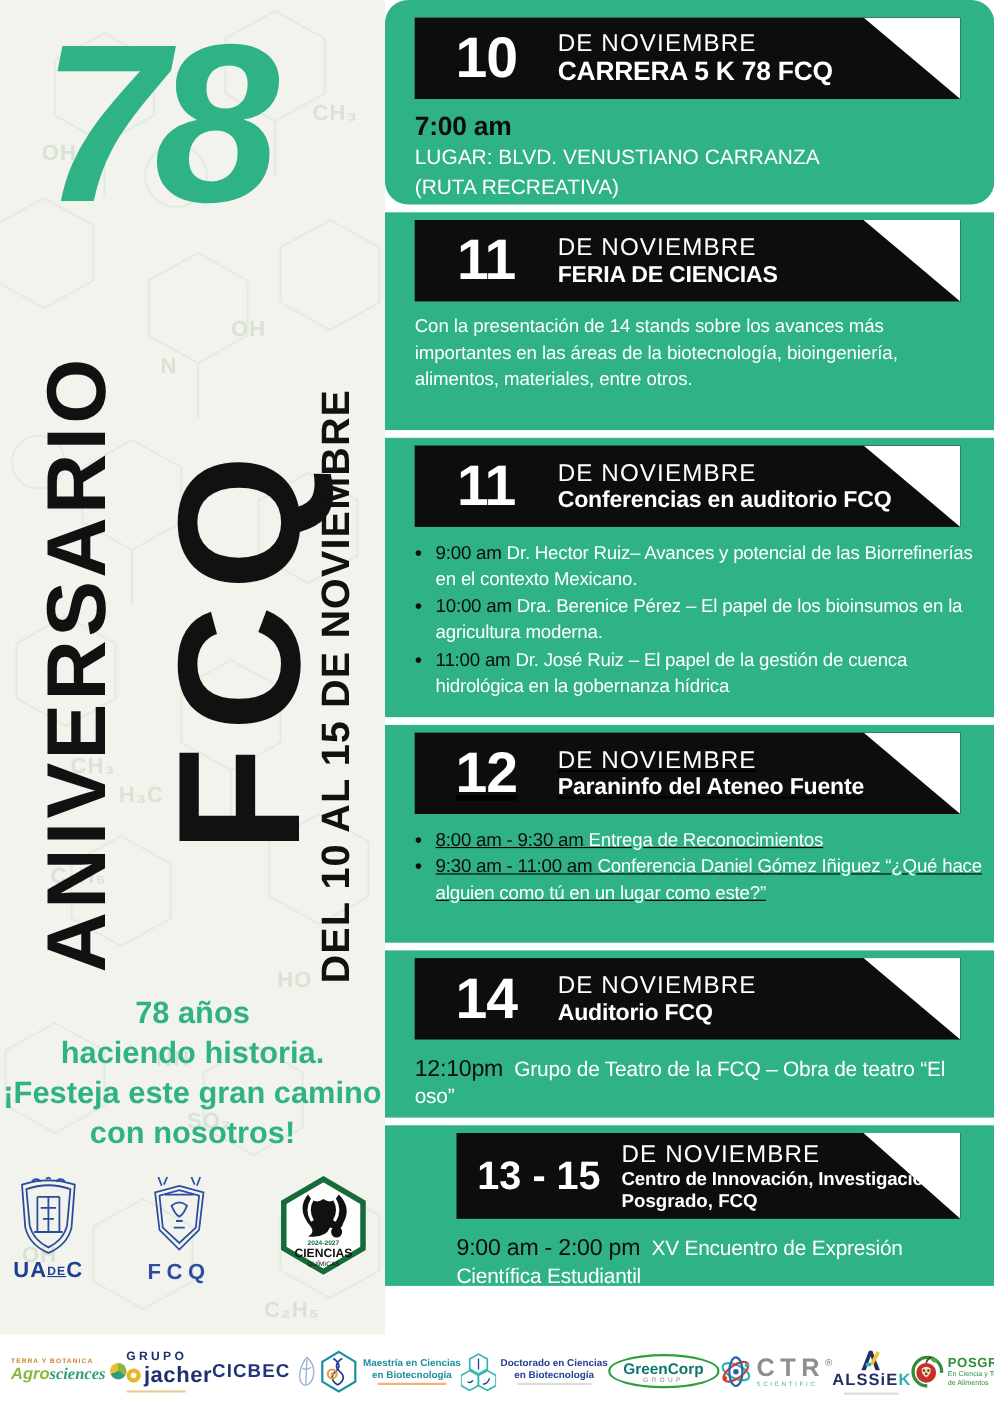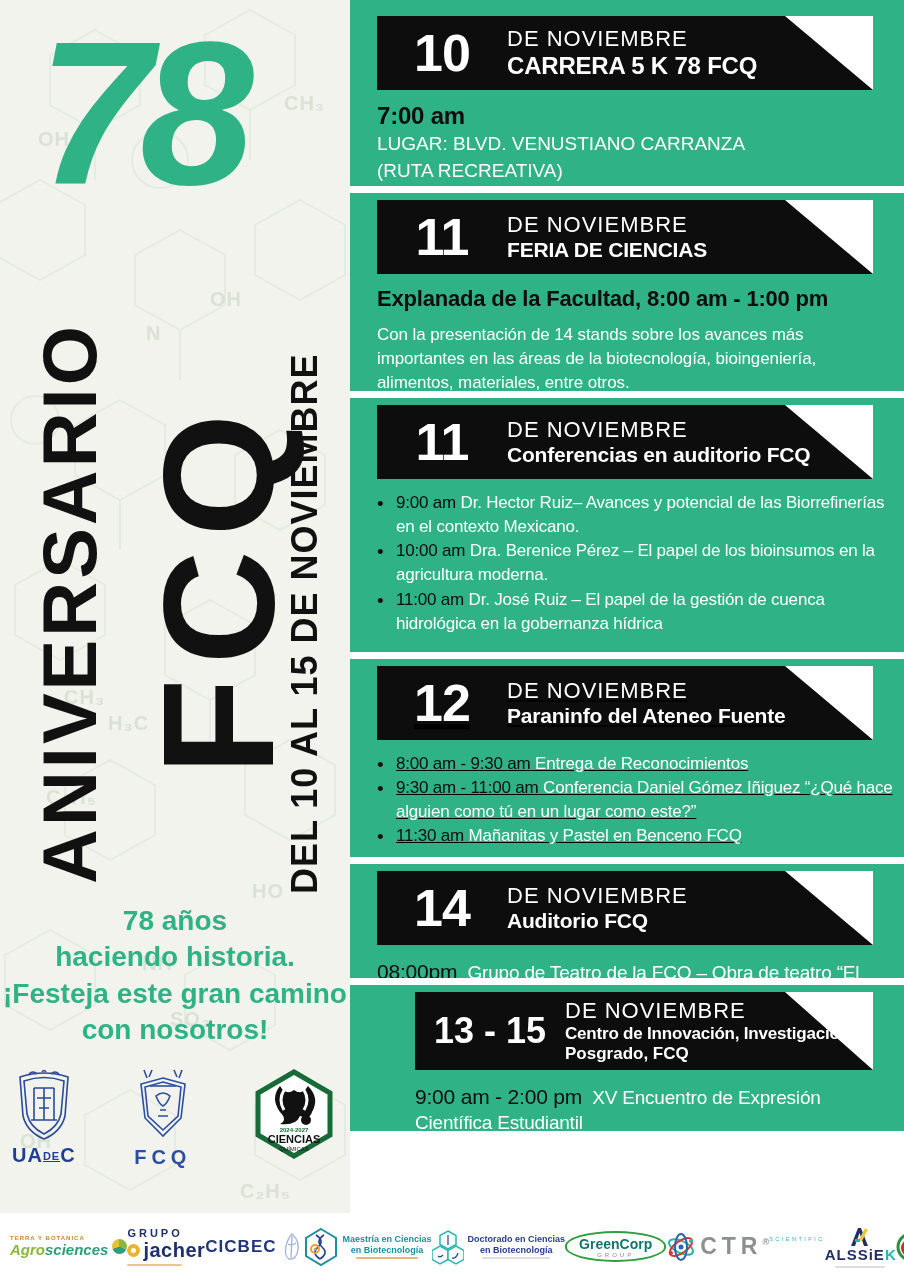--- a/index.html
+++ b/index.html
@@ -22,21 +22,21 @@
 
   .uni-logos { position:absolute; top:1068px; left:0; width:350px; display:flex; justify-content:space-between; align-items:flex-start; padding:0 12px; z-index:2; }
   .uni-logo { display:flex; flex-direction:column; align-items:center; }
   .uadec-caption { margin-top:2px; color:#1d3f94; font-weight:bold; font-size:20px; letter-spacing:1px; }
   .uadec-caption .small-de { font-size:11px; text-decoration:underline; vertical-align:2px; }
   .fcq-caption { margin-top:4px; color:#2b4ea0; font-weight:bold; font-size:20px; letter-spacing:5px; }
 
   
   .right-col { position:absolute; left:350px; top:0; width:554px; height:1213px; background:#ffffff; }
   .event-card { background:#2eb286; margin-bottom:7px; overflow:hidden; }
-  .c1{height:186px;} .c2{height:198px;} .c3{height:254px;} .c4{height:198px;text-decoration:underline;} .c5{height:114px;} .c6{height:146px;padding-left:38px;}
+  .c1{height:186px;border-radius:21px;} .c2{height:198px;} .c3{height:254px;} .c4{height:198px;text-decoration:underline;} .c5{height:152px;} .c6{height:146px;padding-left:38px;}
 
   .banner { position:relative; background:#0d0d0d; height:74px; margin:7px 31px 0 27px; display:flex; align-items:center; }
   .c1 .banner{ margin-top:16px; }
   .c6 .banner{ height:78px; }
   .banner .date { width:130px; text-align:center; color:#ffffff; font-weight:bold; font-size:52px; letter-spacing:-1px; flex:none; }
   .c6 .banner .date { font-size:36px; width:150px; letter-spacing:0; }
   .btexts { display:flex; flex-direction:column; z-index:1; }
   .month { color:#ffffff; font-size:22px; letter-spacing:1px; }
   .btitle { color:#ffffff; font-weight:bold; font-size:21px; letter-spacing:-0.2px; }
   .c1 .btitle { font-size:24px; }
@@ -56,41 +56,41 @@
   .sched { margin:13px 8px 0 27px; font-size:19px; line-height:1.3; color:#ffffff; letter-spacing:-0.2px; }
   .sched .stime { color:#0d0d0d; font-size:21px; }
 
   
   .footer { position:absolute; left:0; top:1213px; width:904px; height:67px; background:#ffffff; display:flex; align-items:center; justify-content:space-between; padding:0 10px; }
   .flogo { display:flex; align-items:center; gap:4px; flex:none; }
   .fcol { display:flex; flex-direction:column; align-items:center; }
 
   .ag-top { font-size:6px; font-weight:bold; letter-spacing:1px; color:#c9862a; }
   .ag-name { font-style:italic; font-weight:bold; font-size:15px; }
-  .ag-a { color:#8cb73f; } .ag-b { color:#2e9e7a; }
+  .ag-a { color:#8cb73f; } .ag-b { color:#2e9e7a;font-family:Liberation Serif, serif; }
   .ball { width:15px; height:15px; border-radius:50%; background:conic-gradient(#8cb73f 0 120deg,#2e9e7a 120deg 250deg,#e8c22e 250deg 360deg); }
 
   .jh-top { font-size:11px; font-weight:bold; letter-spacing:3px; color:#1d2f6e; }
   .jh-row { display:flex; align-items:center; gap:3px; }
   .jh-ring { width:13px; height:13px; border:4px solid #e8b62e; border-radius:50%; }
   .jh-name { color:#1d2f6e; font-size:20px; font-weight:bold; letter-spacing:0.5px; }
   .microbar { display:block; height:2px; background:#ddd; width:70%; margin-top:2px; border-radius:1px; }
   .microbar.gold { background:#e8c98a; }
   .microbar.orange { background:#f0b27a; }
 
   .cicbec-name { color:#23357a; font-weight:bold; font-size:17px; letter-spacing:1px; }
 
   .prog-text { font-size:9px; font-weight:bold; line-height:1.15; text-align:center; }
   .prog-teal { color:#1d8fa0; } .prog-navy { color:#25408f; }
 
   .gc-oval { border:2px solid #2e9e3e; border-radius:50% / 48%; padding:3px 12px 2px; display:flex; flex-direction:column; align-items:center; }
   .gc-name { color:#0f766e; font-weight:bold; font-size:14px; }
   .gc-sub { color:#8a8a8a; font-size:6px; letter-spacing:3px; }
 
-  .ctr-col { display:flex; flex-direction:row; align-items:flex-start; }
+  .ctr-col { display:flex; flex-direction:column; align-items:flex-start; }
   .ctr-name { color:#8d9091; font-weight:bold; font-size:23px; letter-spacing:5px; line-height:1; }
   .ctr-reg { font-size:9px; vertical-align:9px; letter-spacing:0; }
   .ctr-sub { color:#2ab7b0; font-size:5.5px; letter-spacing:2.5px; margin-top:1px; }
 
   .al-name1 { color:#232f63; font-weight:bold; font-size:15px; letter-spacing:1px; }
   .al-name2 { color:#2bb3b0; font-weight:bold; font-size:15px; }
 
   .pg-name { color:#2f8f3a; font-weight:bold; font-size:12px; letter-spacing:0.5px; }
   .pg-sub { color:#2f8f3a; font-size:6.5px; line-height:1.2; }
 </style>
@@ -206,21 +206,20 @@
 
     <div class="event-card c2">
       <div class="banner">
         <div class="date">11</div>
         <div class="btexts">
           <div class="month">DE NOVIEMBRE</div>
           <div class="btitle">FERIA DE CIENCIAS</div>
         </div>
         <div class="notch"></div>
       </div>
-      <div class="heading">Explanada de la Facultad, 8:00 am - 1:00 pm</div>
       <div class="para">Con la presentación de 14 stands sobre los avances más importantes en las áreas de la biotecnología, bioingeniería, alimentos, materiales, entre otros.</div>
     </div>
 
     <div class="event-card c3">
       <div class="banner">
         <div class="date">11</div>
         <div class="btexts">
           <div class="month">DE NOVIEMBRE</div>
           <div class="btitle">Conferencias en auditorio FCQ</div>
         </div>
@@ -238,34 +237,33 @@
         <div class="date">12</div>
         <div class="btexts">
           <div class="month">DE NOVIEMBRE</div>
           <div class="btitle">Paraninfo del Ateneo Fuente</div>
         </div>
         <div class="notch"></div>
       </div>
       <ul class="bullets">
         <li><span class="time">8:00 am - 9:30 am</span> <span>Entrega de Reconocimientos</span></li>
         <li><span class="time">9:30 am - 11:00 am</span> <span>Conferencia Daniel Gómez Iñiguez “¿Qué hace alguien como tú en un lugar como este?”</span></li>
-        <li><span class="time">11:30 am</span> <span>Mañanitas y Pastel en Benceno FCQ</span></li>
       </ul>
     </div>
 
     <div class="event-card c5">
       <div class="banner">
         <div class="date">14</div>
         <div class="btexts">
           <div class="month">DE NOVIEMBRE</div>
           <div class="btitle">Auditorio FCQ</div>
         </div>
         <div class="notch"></div>
       </div>
-      <div class="sched"><span class="stime">08:00pm</span>&nbsp; <span>Grupo de Teatro de la FCQ – Obra de teatro “El oso”</span></div>
+      <div class="sched"><span class="stime">12:10pm</span>&nbsp; <span>Grupo de Teatro de la FCQ – Obra de teatro “El oso”</span></div>
     </div>
 
     <div class="event-card c6">
       <div class="banner">
         <div class="date">13 - 15</div>
         <div class="btexts">
           <div class="month">DE NOVIEMBRE</div>
           <div class="btitle">Centro de Innovación, Investigación y</div>
           <div class="btitle2">Posgrado, FCQ</div>
         </div>

